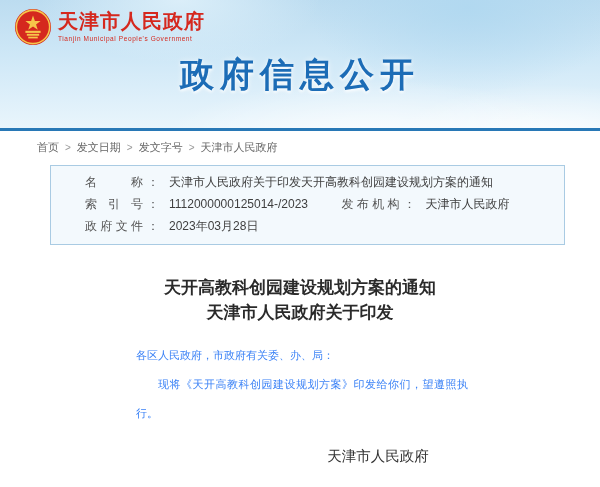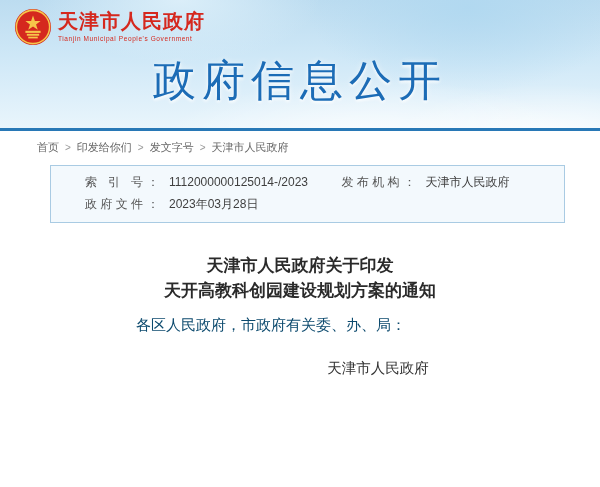--- a/index.html
+++ b/index.html
@@ -16,21 +16,21 @@
       radial-gradient(ellipse 200px 90px  at 30% 0%,  rgba(222,240,250,.9), rgba(222,240,250,0) 70%),
       linear-gradient(180deg,#bcdcf0 0%,#cfe8f7 45%,#e9f5fc 100%);
   }
   .logo{ position:absolute; left:14px; top:8px; display:flex; align-items:flex-start;
          text-decoration:none; cursor:pointer; }
   .emblem{ width:38px; height:38px; margin-right:6px; }
   .site-name{ color:#d5281e; font-weight:bold; font-size:20px; letter-spacing:1px; line-height:26px; }
   .site-name-en{ color:#d5281e; font-size:6.5px; letter-spacing:.6px; margin-top:1px; }
   .banner-title{
     position:absolute; left:0; right:0; top:52px; text-align:center;
-    font-size:43px; font-weight:normal; letter-spacing:6px; color:#1c6cb6;
+    font-size:34px; font-weight:bold; letter-spacing:6px; color:#1c6cb6;
     text-shadow:0 2px 3px rgba(255,255,255,.85), 0 0 6px rgba(255,255,255,.6);
   }
 
   
   .breadcrumb{ padding:9px 0 6px 37px; font-size:11px; color:#666; }
   .breadcrumb a{ color:#666; text-decoration:none; cursor:pointer;text-align:right; }
   .crumb-sep{ color:#999; margin:0 6px; font-size:10px; }
   .crumb-current{ color:#666; }
 
   
@@ -43,22 +43,22 @@
   .meta-cell.full{ flex:none; width:100%; }
   .meta-label{ display:inline-block; width:58px; color:#555;
                text-align:justify; text-align-last:justify; }
   .meta-colon{ color:#555; margin:0 10px 0 4px; }
   .meta-value{ color:#3f3f3f; }
 
   
   .doc{ position:relative; font-family:"Liberation Serif", serif; }
   .doc-title{ margin-top:30px; text-align:center; font-weight:bold;
               font-size:17px; line-height:25px; color:#2a2a2a; }
-  .doc-body{ width:332px; margin:8px 0 0 136px; font-size:15px;
-             line-height:29px; color:#0c4a6e; text-align:justify; }
+  .doc-body{ width:332px; margin:16px 0 0 136px; font-size:11px;
+             line-height:29px; color:#3b82f6; text-align:justify; }
   .doc-body .indent{ text-indent:2em; }
   .signature{ margin:16px 0 0 294px; width:168px; text-align:center;
               font-size:14.5px; line-height:25px; color:#333; }
 </style>
 </head>
 <body>
 
 <div class="banner">
   <a class="logo">
     <svg class="emblem" viewBox="0 0 40 40">
@@ -71,46 +71,52 @@
     </svg>
     <span>
       <div class="site-name">天津市人民政府</div>
       <div class="site-name-en">Tianjin Municipal People's Government</div>
     </span>
   </a>
   <div class="banner-title">政府信息公开</div>
 </div>
 
 <div class="breadcrumb">
-  <a>首页</a><span class="crumb-sep">&gt;</span><a>印发给你们</a><span class="crumb-sep">&gt;</span><a>发文字号</a><span class="crumb-sep">&gt;</span><span class="crumb-current">天津市人民政府</span>
+  <a>首页</a><span class="crumb-sep">&gt;</span><a>发文日期</a><span class="crumb-sep">&gt;</span><a>发文字号</a><span class="crumb-sep">&gt;</span><span class="crumb-current">天津市人民政府</span>
 </div>
 
 <div class="meta-table">
+  <div class="meta-row">
+    <div class="meta-cell full">
+      <span class="meta-label">名称</span><span class="meta-colon">：</span><span class="meta-value">天津市人民政府关于印发天开高教科创园建设规划方案的通知</span>
+    </div>
+  </div>
   <div class="meta-row">
     <div class="meta-cell">
       <span class="meta-label">索引号</span><span class="meta-colon">：</span><span class="meta-value">1112000000125014-/2023-00029</span>
     </div>
     <div class="meta-cell">
       <span class="meta-label">发布机构</span><span class="meta-colon">：</span><span class="meta-value">天津市人民政府</span>
     </div>
   </div>
   <div class="meta-row">
   </div>
   <div class="meta-row">
     <div class="meta-cell">
       <span class="meta-label">政府文件</span><span class="meta-colon">：</span><span class="meta-value">2023年03月28日</span>
     </div>
   </div>
 </div>
 
 <div class="doc">
   <div class="doc-title">
+    <div>天开高教科创园建设规划方案的通知</div>
     <div>天津市人民政府关于印发</div>
-    <div>天开高教科创园建设规划方案的通知</div>
   </div>
   <div class="doc-body">
     <p>各区人民政府，市政府有关委、办、局：</p>
+    <p class="indent">现将《天开高教科创园建设规划方案》印发给你们，望遵照执行。</p>
   </div>
   <div class="signature">
     <div>天津市人民政府</div>
 
   </div>
 </div>
 
 </body></html>

